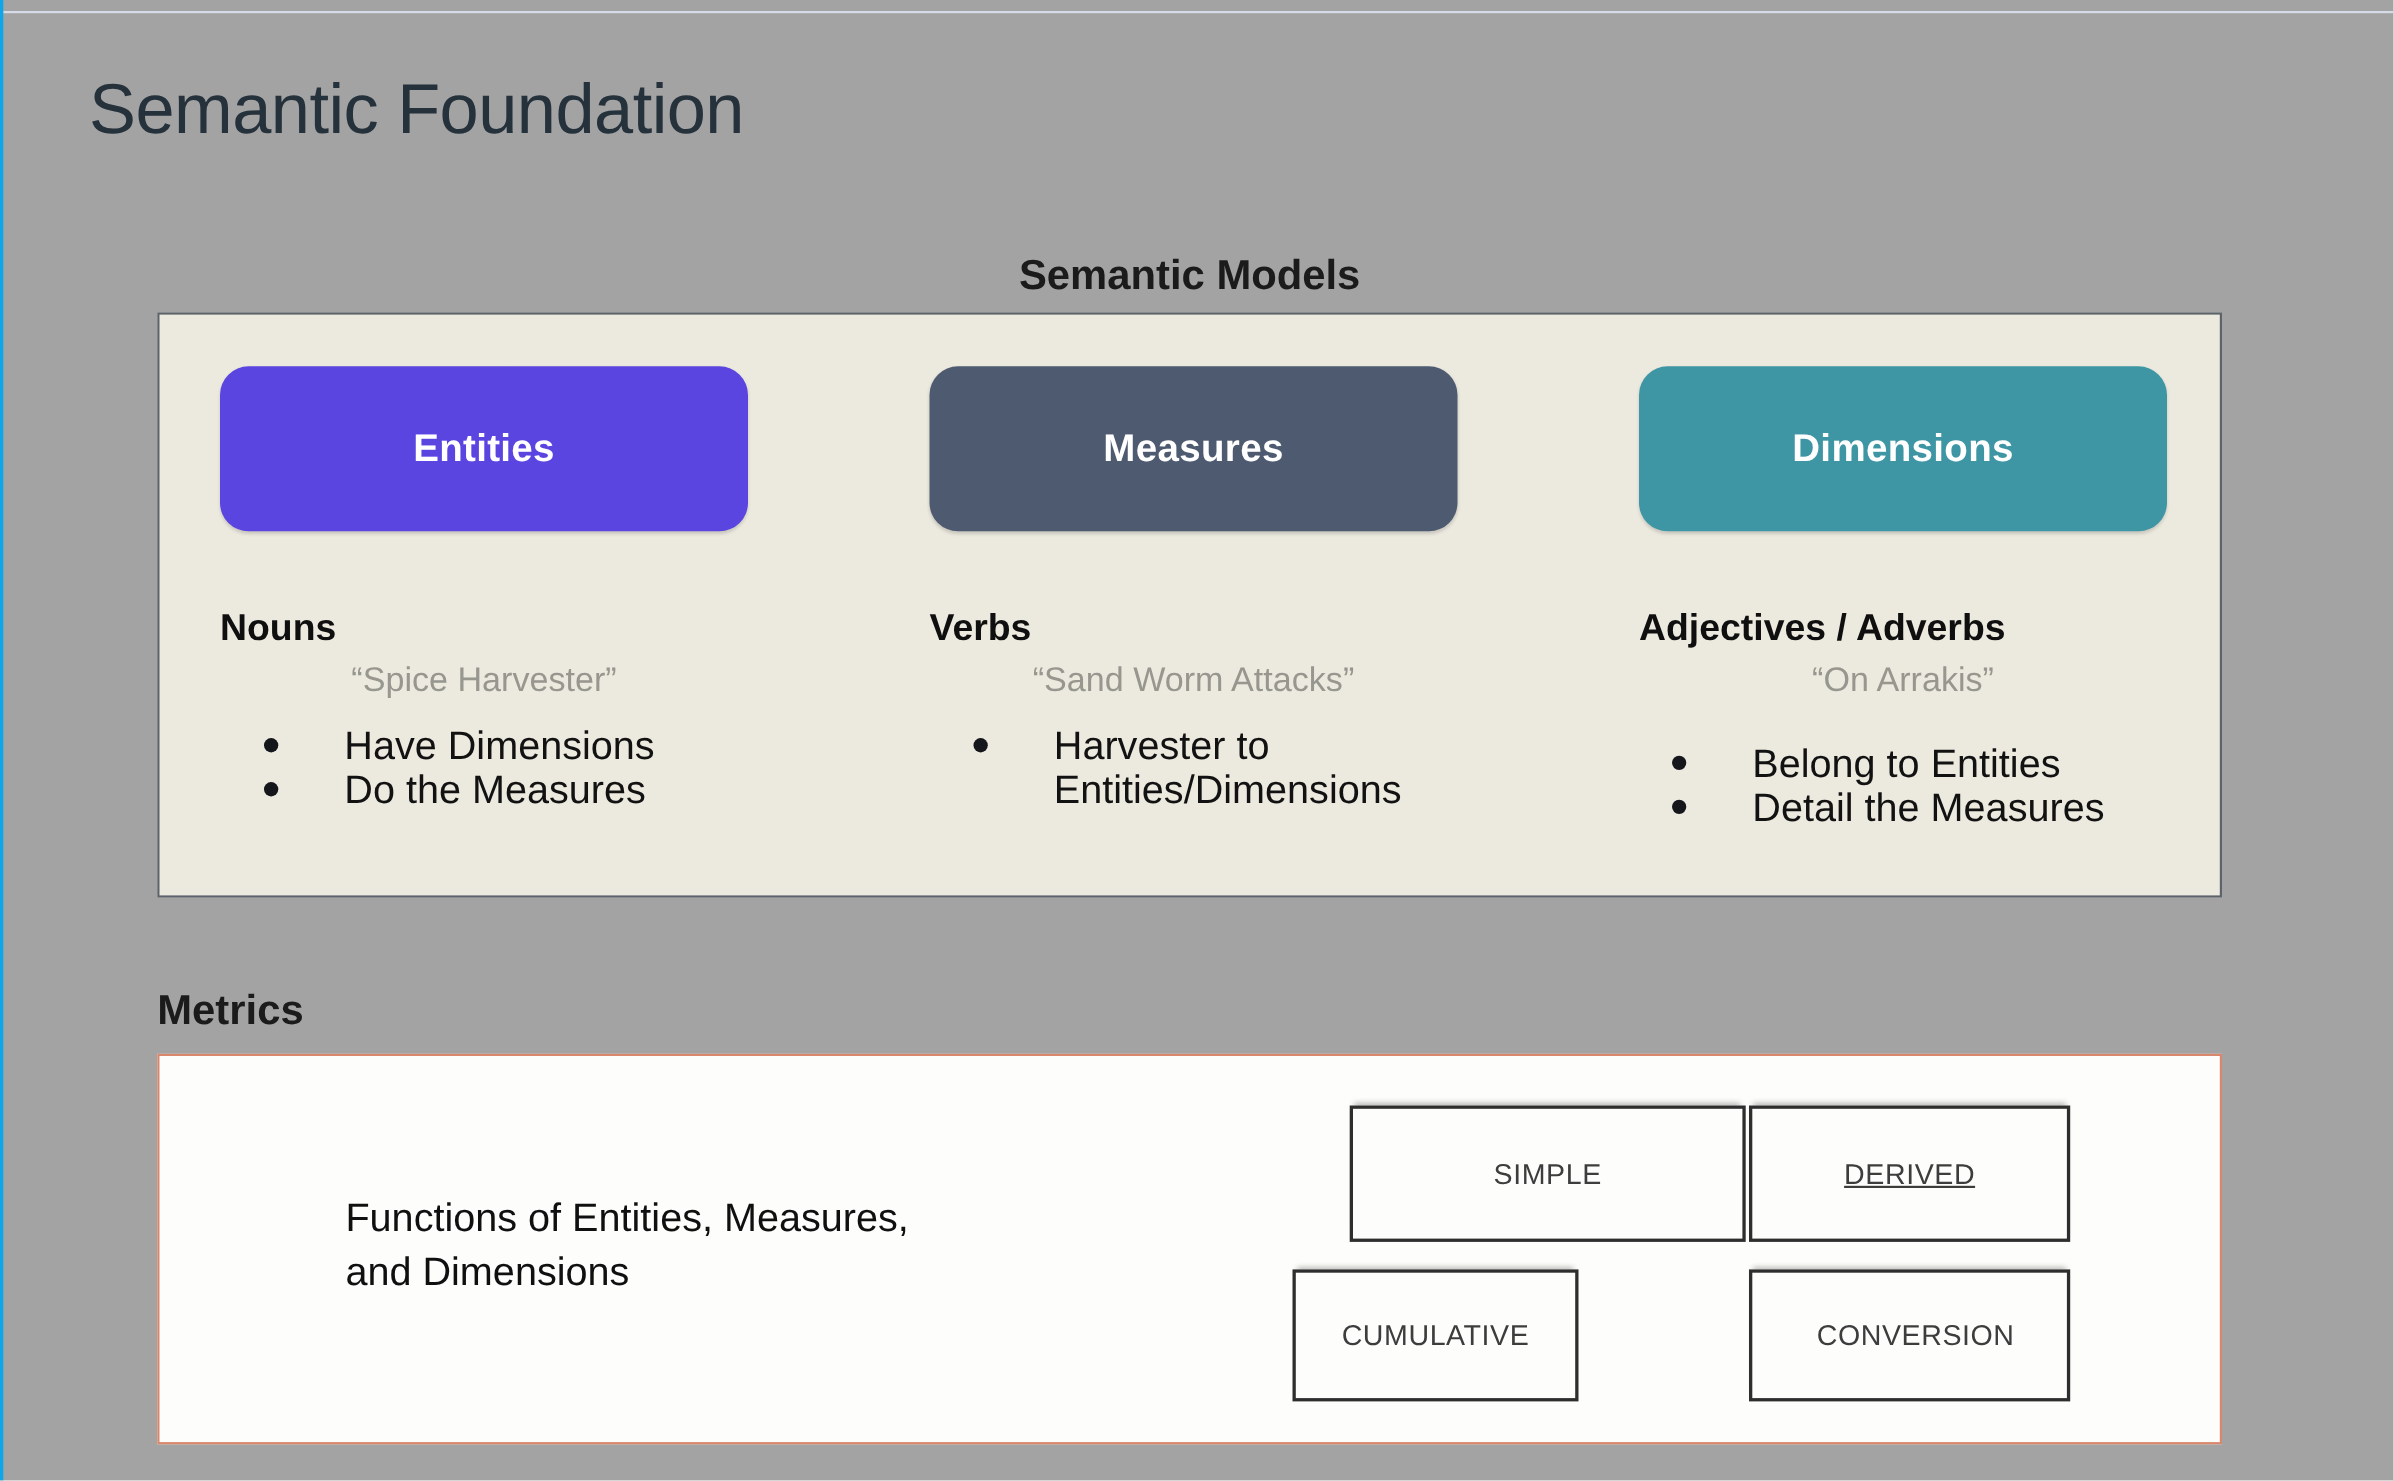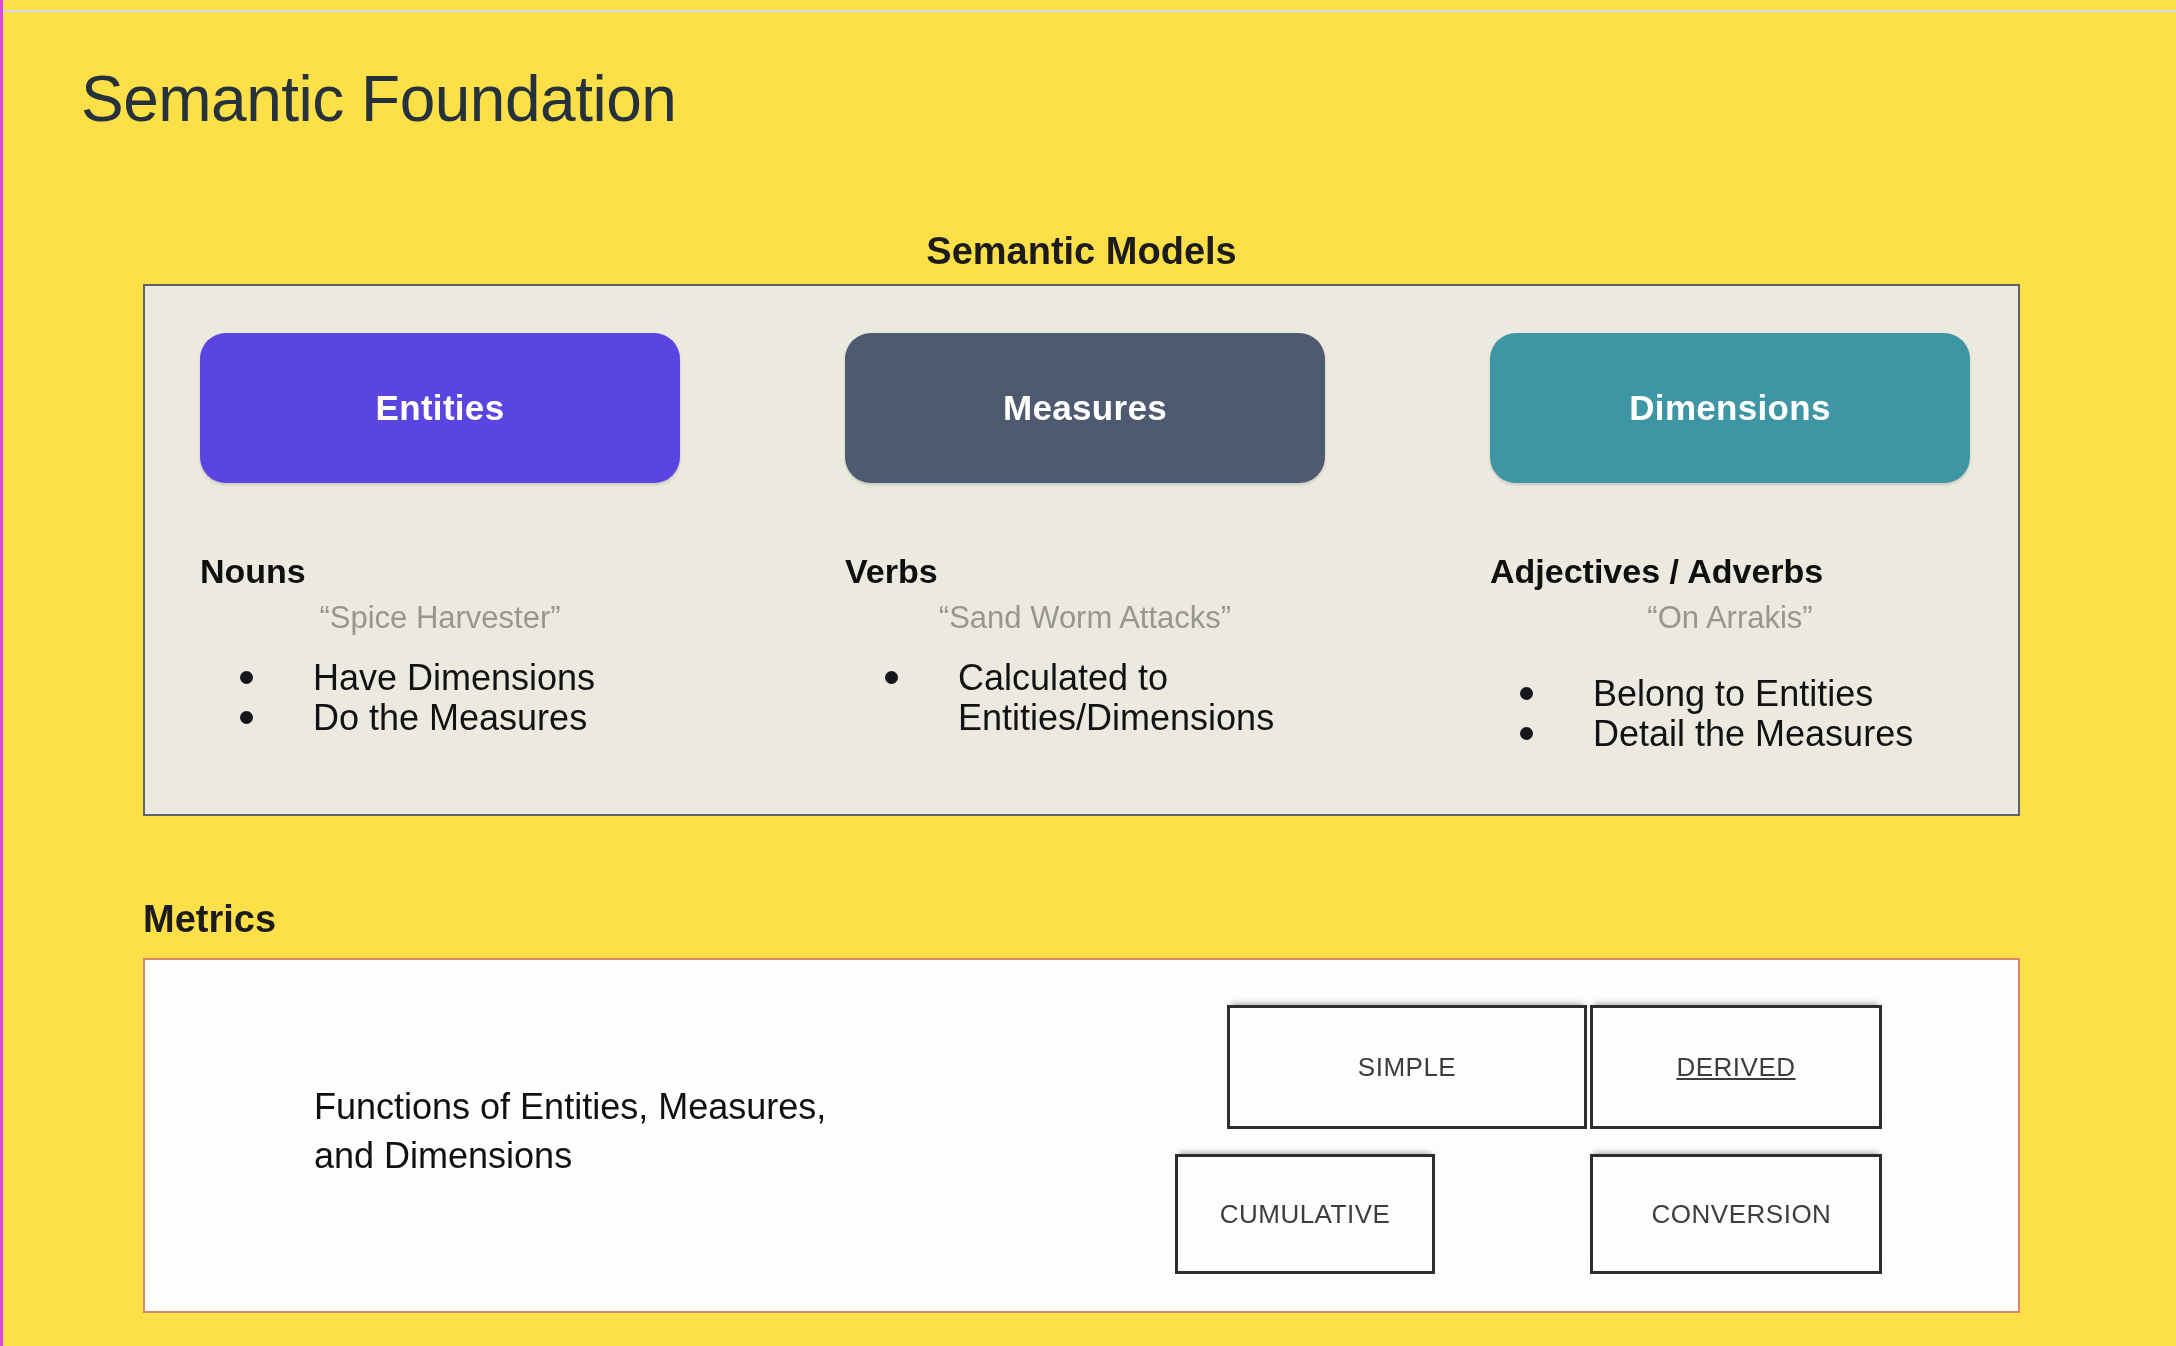--- a/index.html
+++ b/index.html
@@ -1,22 +1,22 @@
 <!DOCTYPE html>
 <html><head>
 <meta charset="utf-8">
 <style>
   html,body{margin:0;padding:0;background:#fbfcfa;}
   .slide{
     position:relative;
     width:2176px;height:1346px;
-    background:#fde047;
+    background:#a3a3a3;
     font-family:"Liberation Sans", sans-serif;
     overflow:hidden;
-    border-left:3px solid #d946ef;
+    border-left:3px solid #0ea5e9;
     box-sizing:border-box;
   }
   .top-hairline{
     position:absolute;left:0;top:10px;width:100%;height:2px;
     background:#d7dbe7;
   }
   .title{
     position:absolute;left:78px;top:62px;
     font-size:64px;font-weight:400;color:#25313b;
     letter-spacing:-0.5px;margin:0;
@@ -115,21 +115,21 @@
       </div>
     </div>
 
     <div class="sm-col col-1">
       <div class="pill" style="background-color: rgb(78, 90, 112);">Measures</div>
       <div class="role">Verbs</div>
       <div class="quote">“Sand Worm Attacks”</div>
       <div class="bullets">
         <div class="bullet-row">
           <span class="bullet-dot"></span>
-          <span class="bullet-text">Calculated to Entities/Dimensions</span>
+          <span class="bullet-text">Harvester to Entities/Dimensions</span>
         </div>
       </div>
     </div>
 
     <div class="sm-col col-2">
       <div class="pill" style="background-color: rgb(62, 150, 164);">Dimensions</div>
       <div class="role">Adjectives / Adverbs</div>
       <div class="quote">“On Arrakis”</div>
       <div class="bullets">
         <div class="bullet-row">

